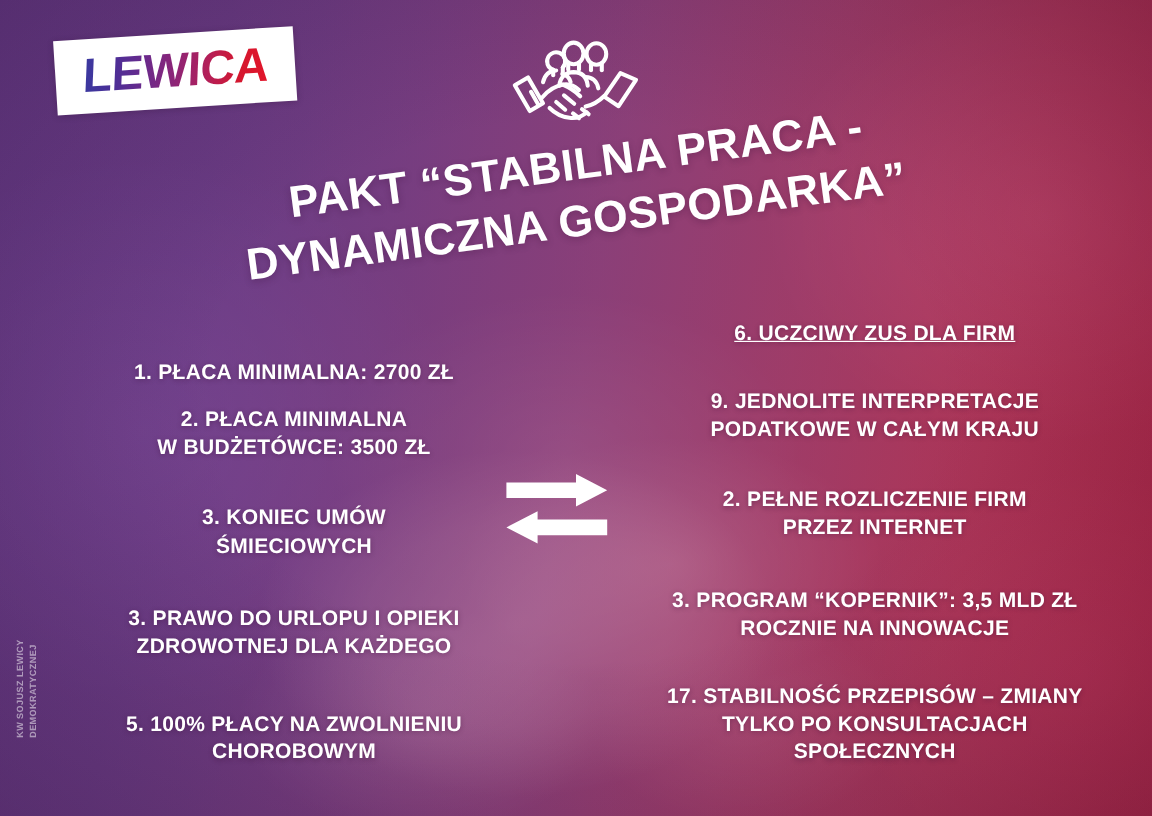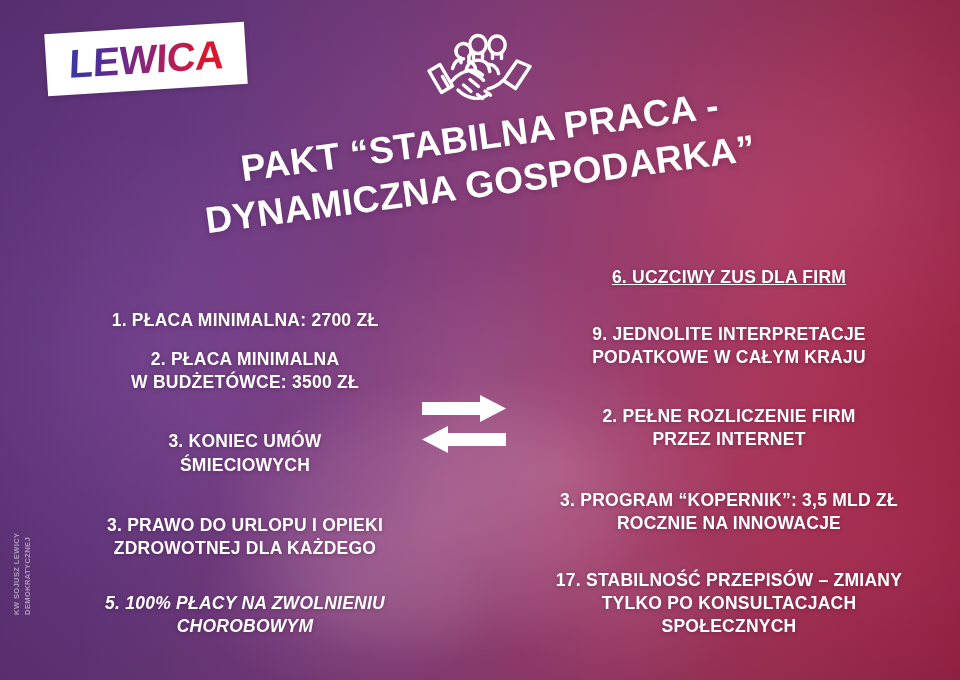--- a/index.html
+++ b/index.html
@@ -153,21 +153,21 @@
     text-align: center;
     text-shadow: 0 1px 4px rgba(55,12,50,0.38);
     white-space: pre-line;
   }
 
   
   .col-left .promise:nth-child(1) { margin-top: 8px; }
   .col-left .promise:nth-child(2) { margin-top: 16px; }
   .col-left .promise:nth-child(3) { margin-top: 36px; }
   .col-left .promise:nth-child(4) { margin-top: 37px; }
-  .col-left .promise:nth-child(5) { margin-top: 32px; font-style: italic; }
+  .col-left .promise:nth-child(5) { margin-top: 42px; }
 
   
   .col-right .promise:nth-child(1) { margin-top: 8px; text-decoration: underline; }
   .col-right .promise:nth-child(2) { margin-top: 34px; }
   .col-right .promise:nth-child(3) { margin-top: 36px; }
   .col-right .promise:nth-child(4) { margin-top: 37px; }
   .col-right .promise:nth-child(5) { margin-top: 34px; }
 
   
   .exchange-icon {

